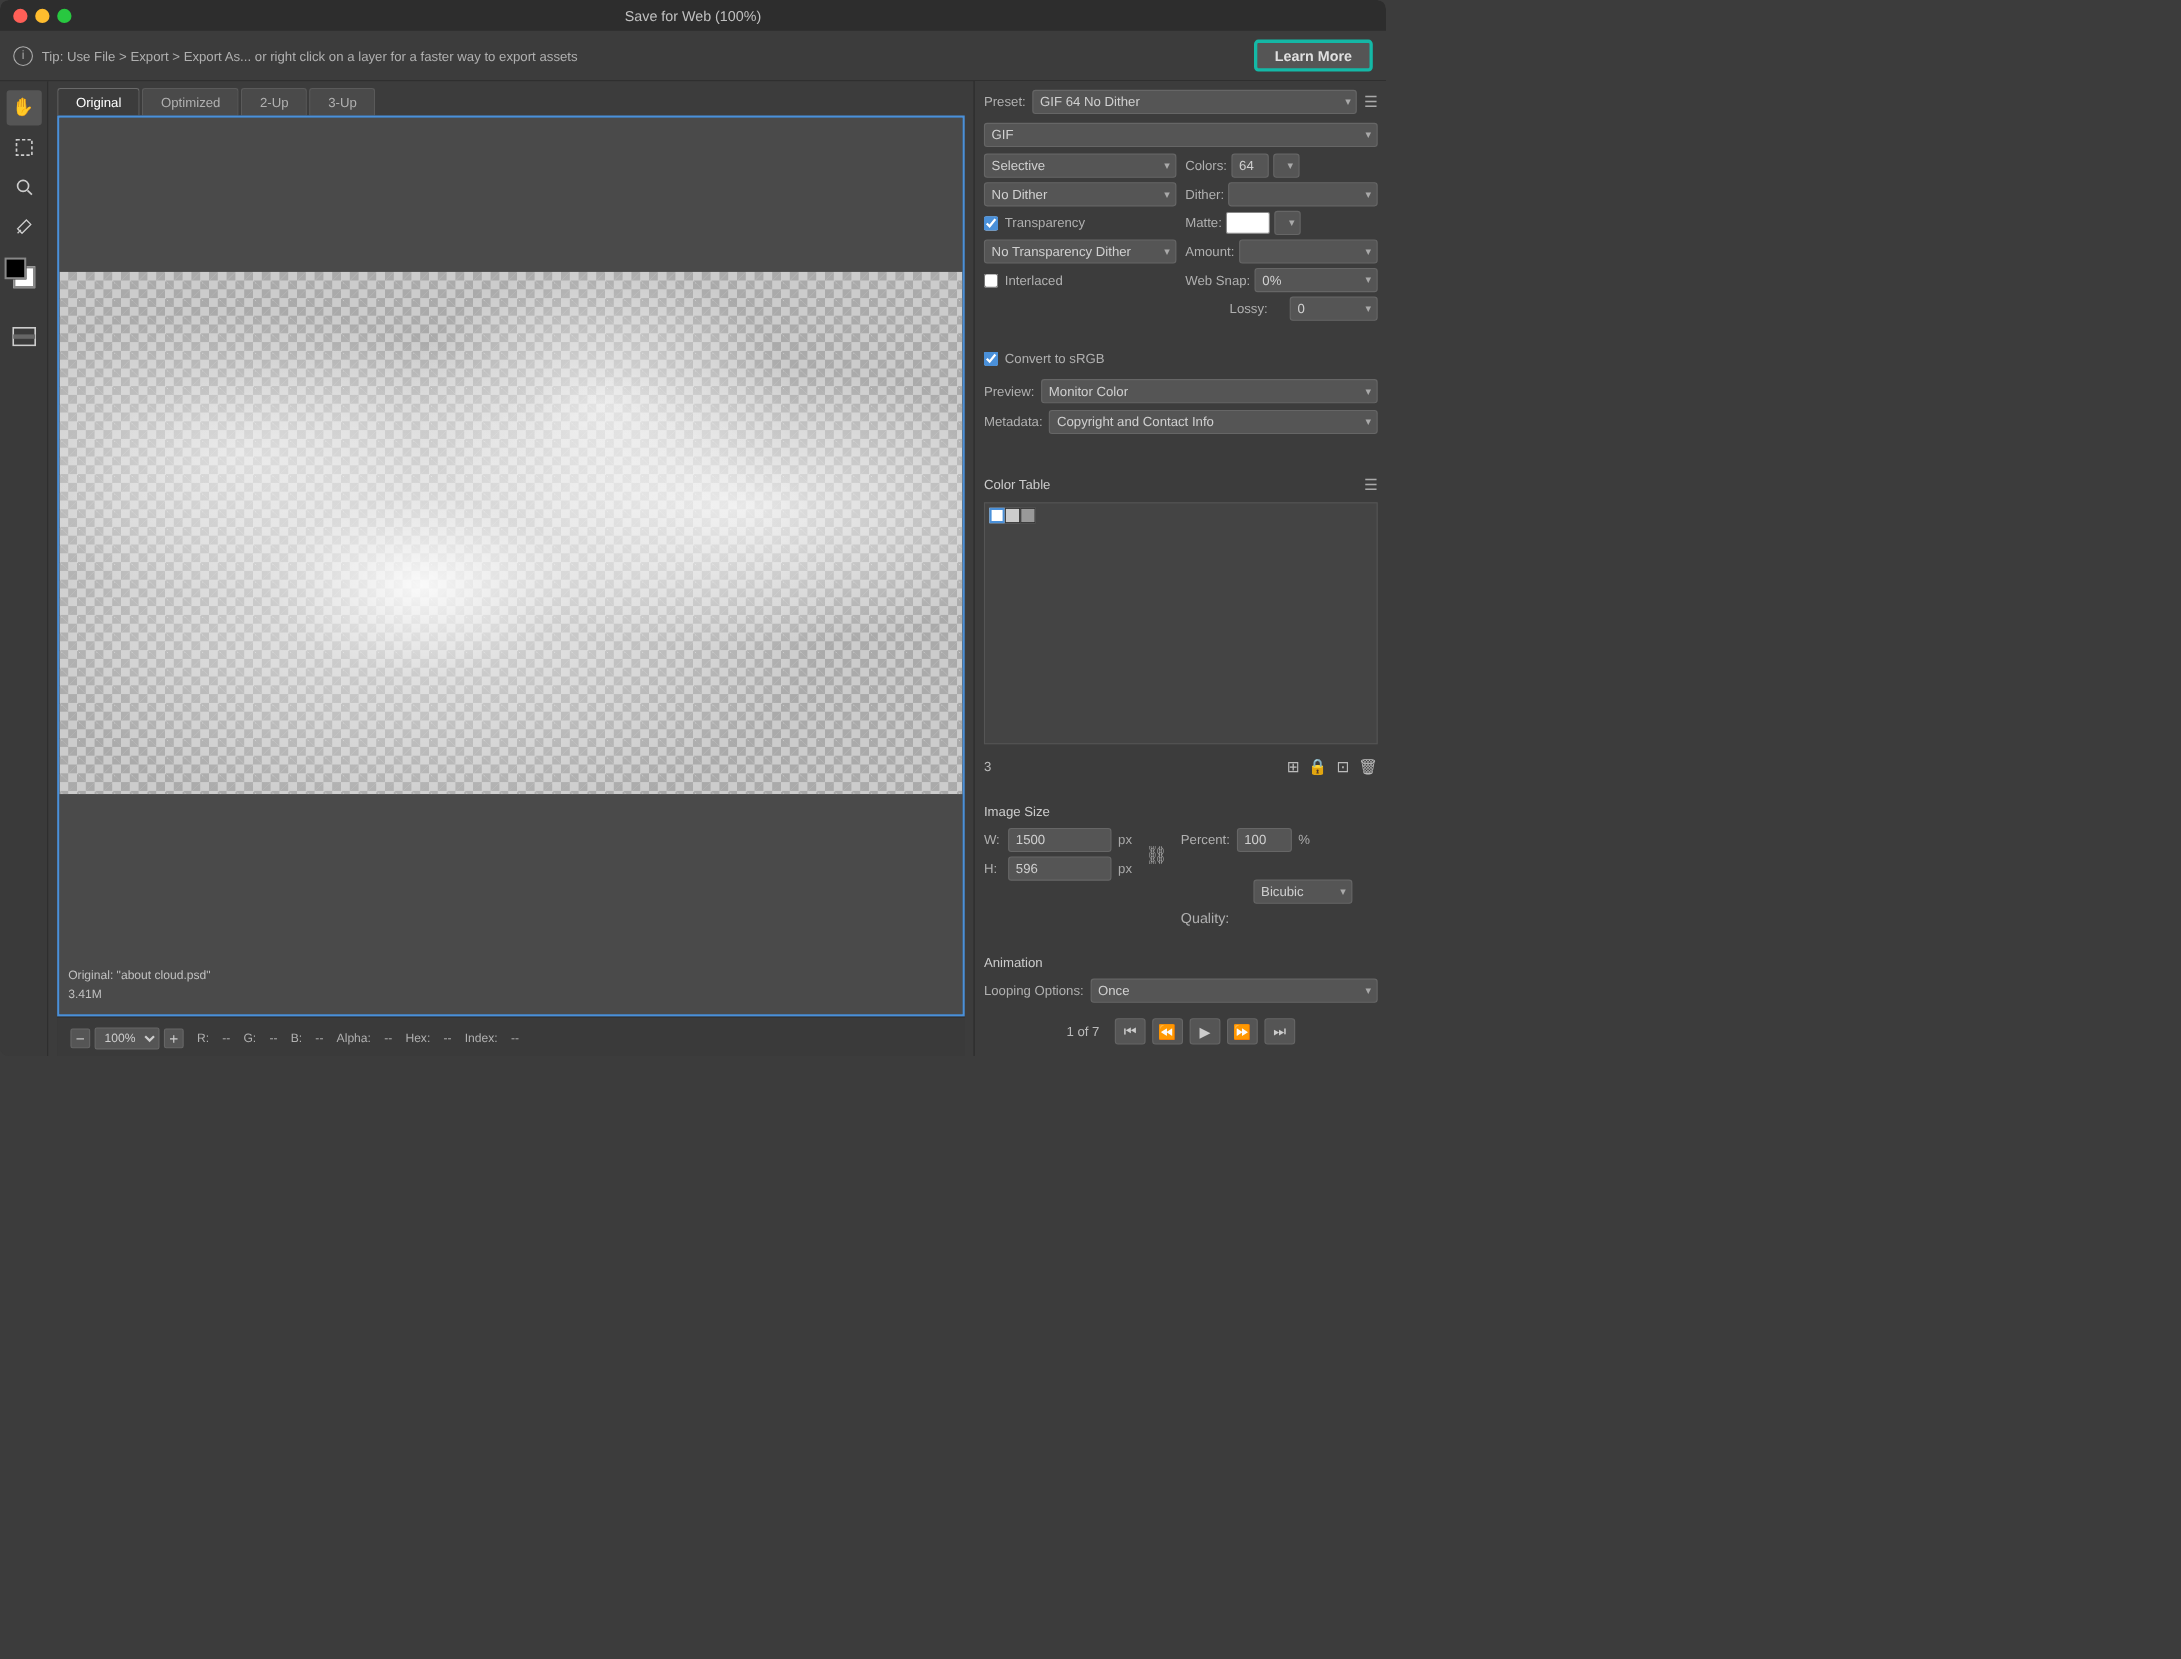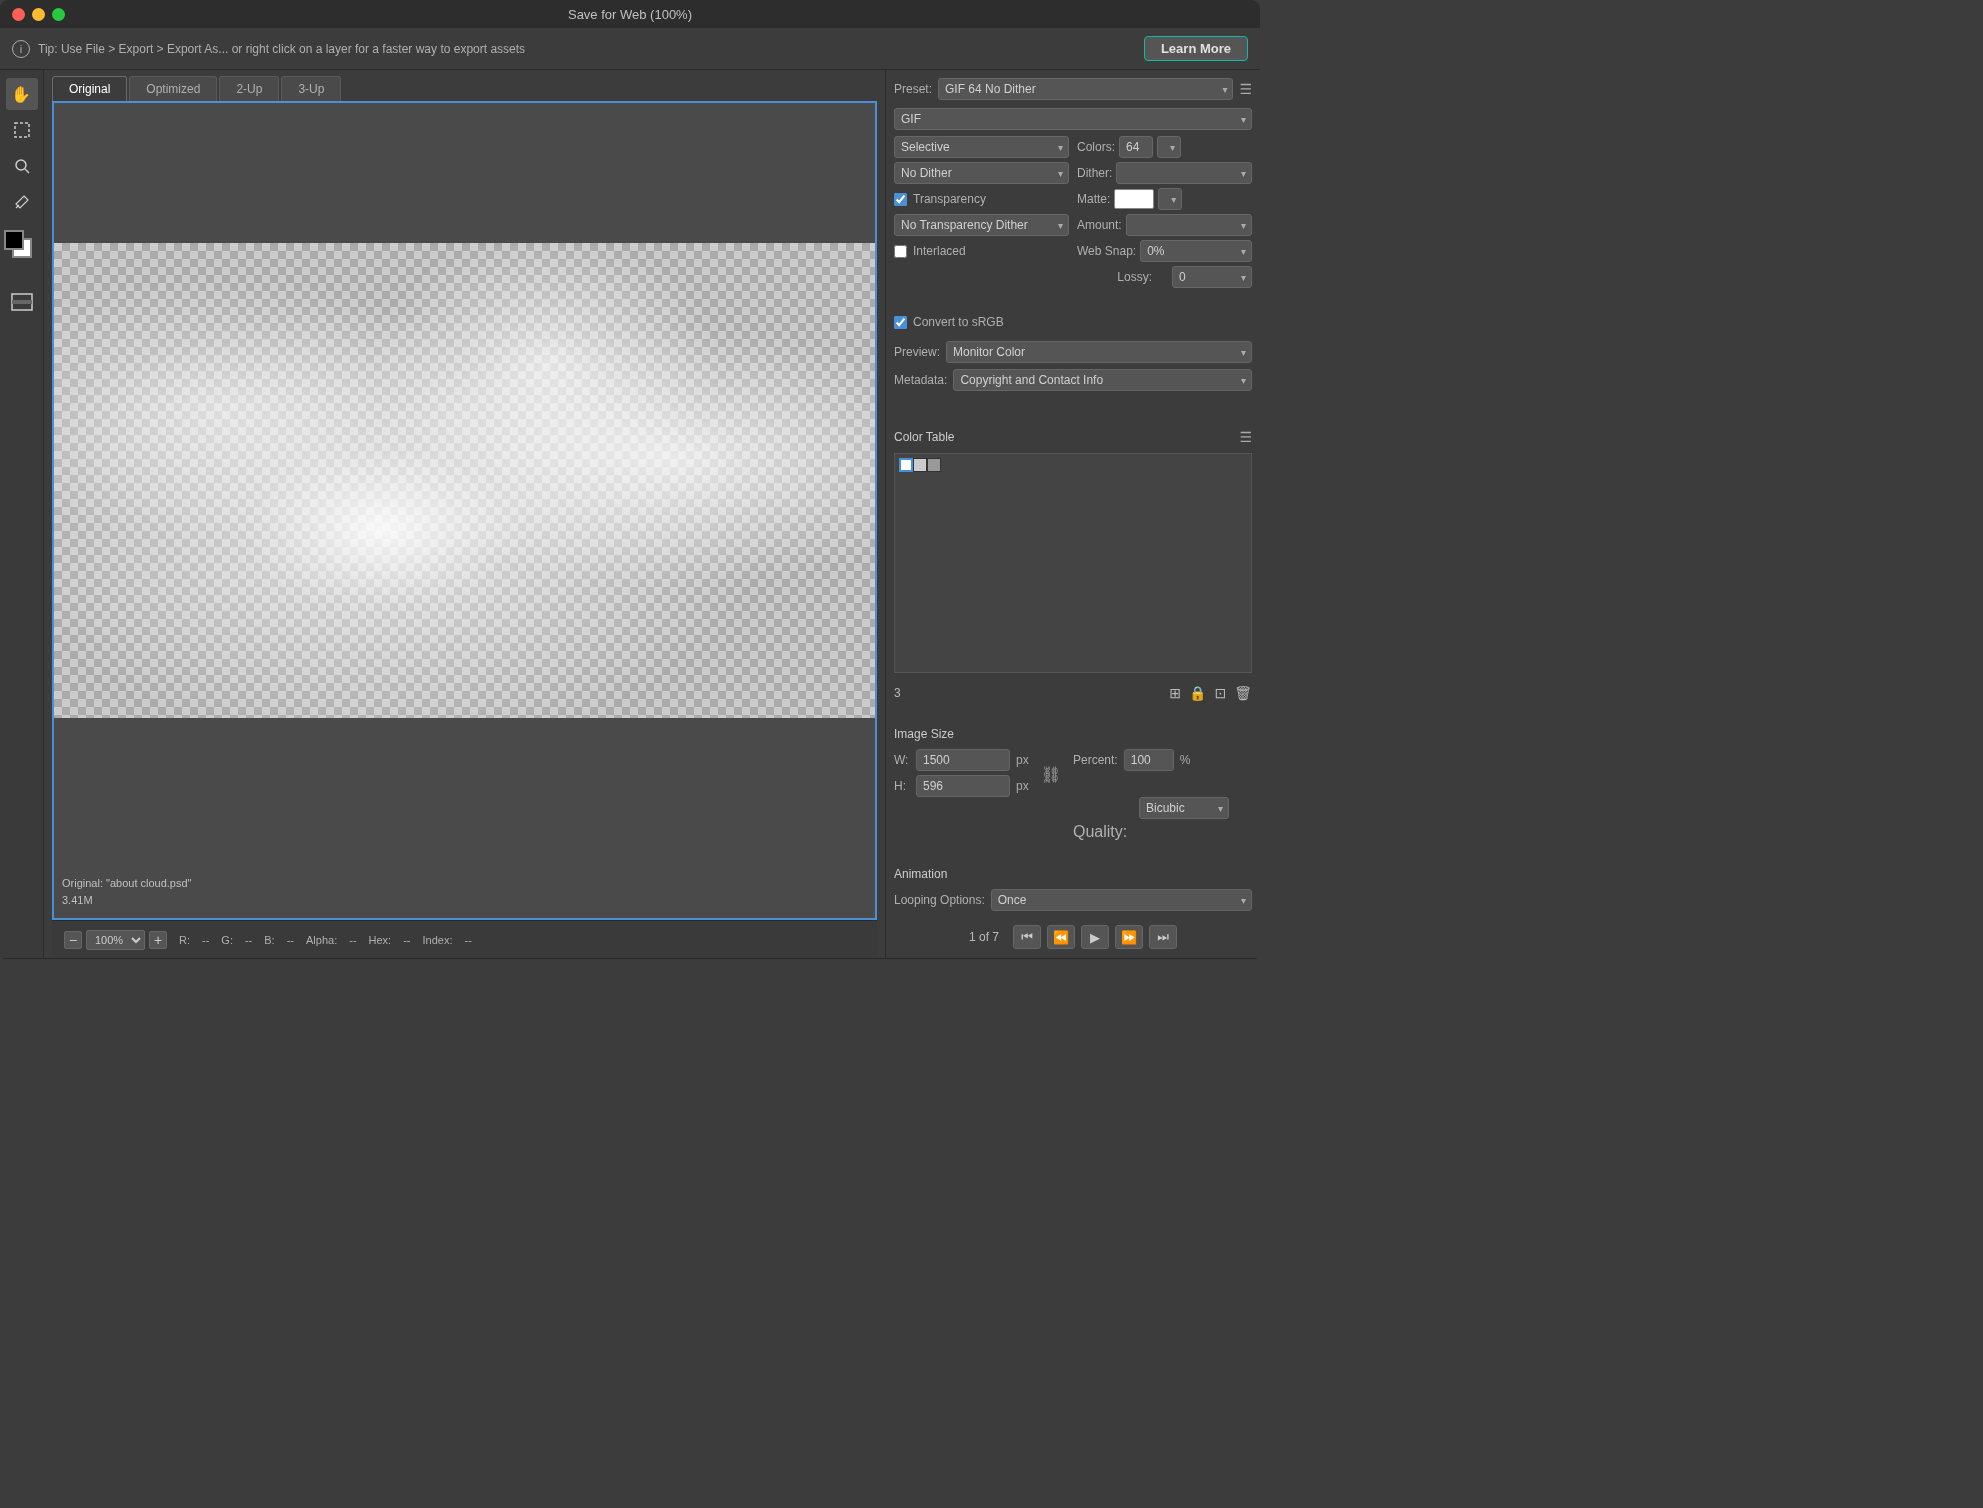--- a/index.html
+++ b/index.html
@@ -55,21 +55,21 @@
     .tipbar-icon {
       width: 18px; height: 18px;
       border-radius: 50%;
       border: 1.5px solid #aaa;
       display: flex; align-items: center; justify-content: center;
       font-size: 11px; color: #aaa; flex-shrink: 0;
     }
     .tipbar-text { color: #b0b0b0; font-size: 12px; flex: 1; }
     .tipbar-btn {
       background: #555;
-      border: 1px solid #14b8a6;
+      border: 3px solid #14b8a6;
       color: #e0e0e0;
       padding: 4px 16px;
       border-radius: 4px;
       font-size: 13px;
       font-weight: bold;
       cursor: pointer;
     }
 
     
     .main-layout {
@@ -385,21 +385,21 @@
     }
     .percent-val {
       background: #555; border: 1px solid #666; color: #d0d0d0;
       padding: 3px 6px; font-size: 12px; border-radius: 3px; width: 50px;
     }
     .pct-sign { color: #aaa; font-size: 12px; }
 
     .quality-row {
       display: flex; align-items: center; gap: 6px; margin-bottom: 4px;
     }
-    .quality-label { color: #b0b0b0; font-size: 16px; width: 60px; margin-top: 48px; }
+    .quality-label { color: #b0b0b0; font-size: 13px; width: 60px; margin-top: 48px; }
 
     
     .anim-row {
       display: flex; align-items: center; gap: 6px; margin-bottom: 4px;
     }
     .anim-label { color: #b0b0b0; font-size: 12px; }
 
     .playback-row {
       display: flex; align-items: center; justify-content: center;
       gap: 6px; margin: 6px 0;

